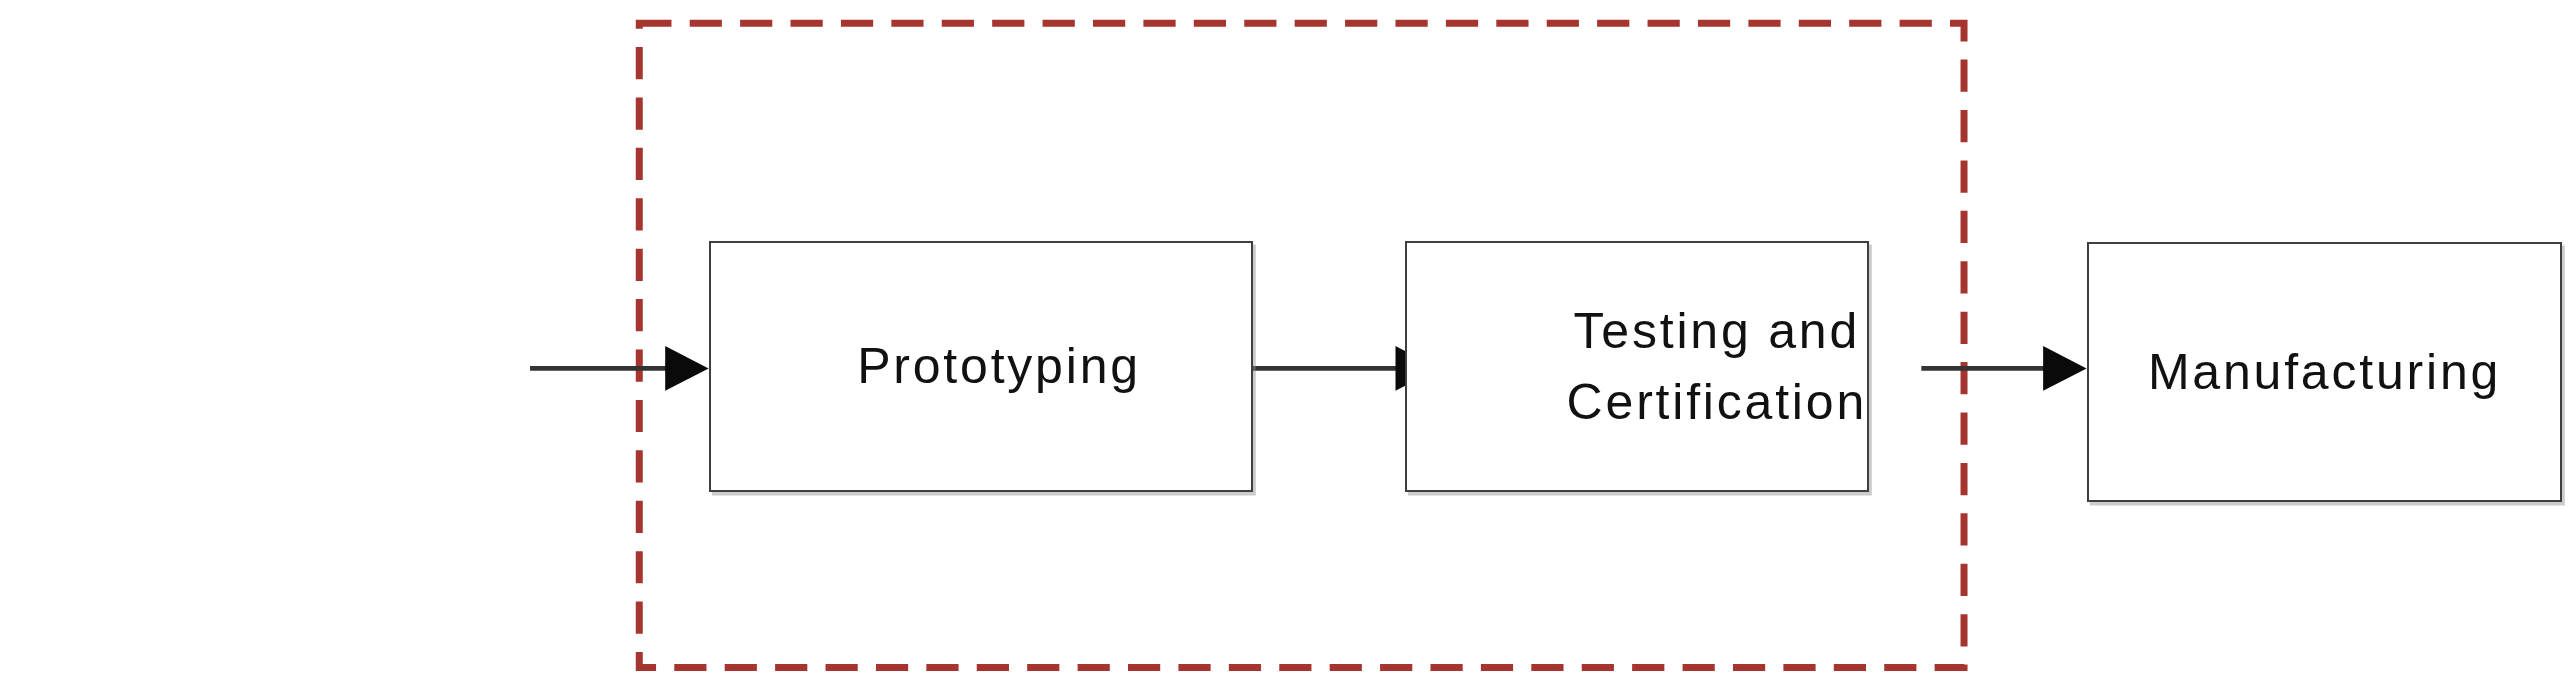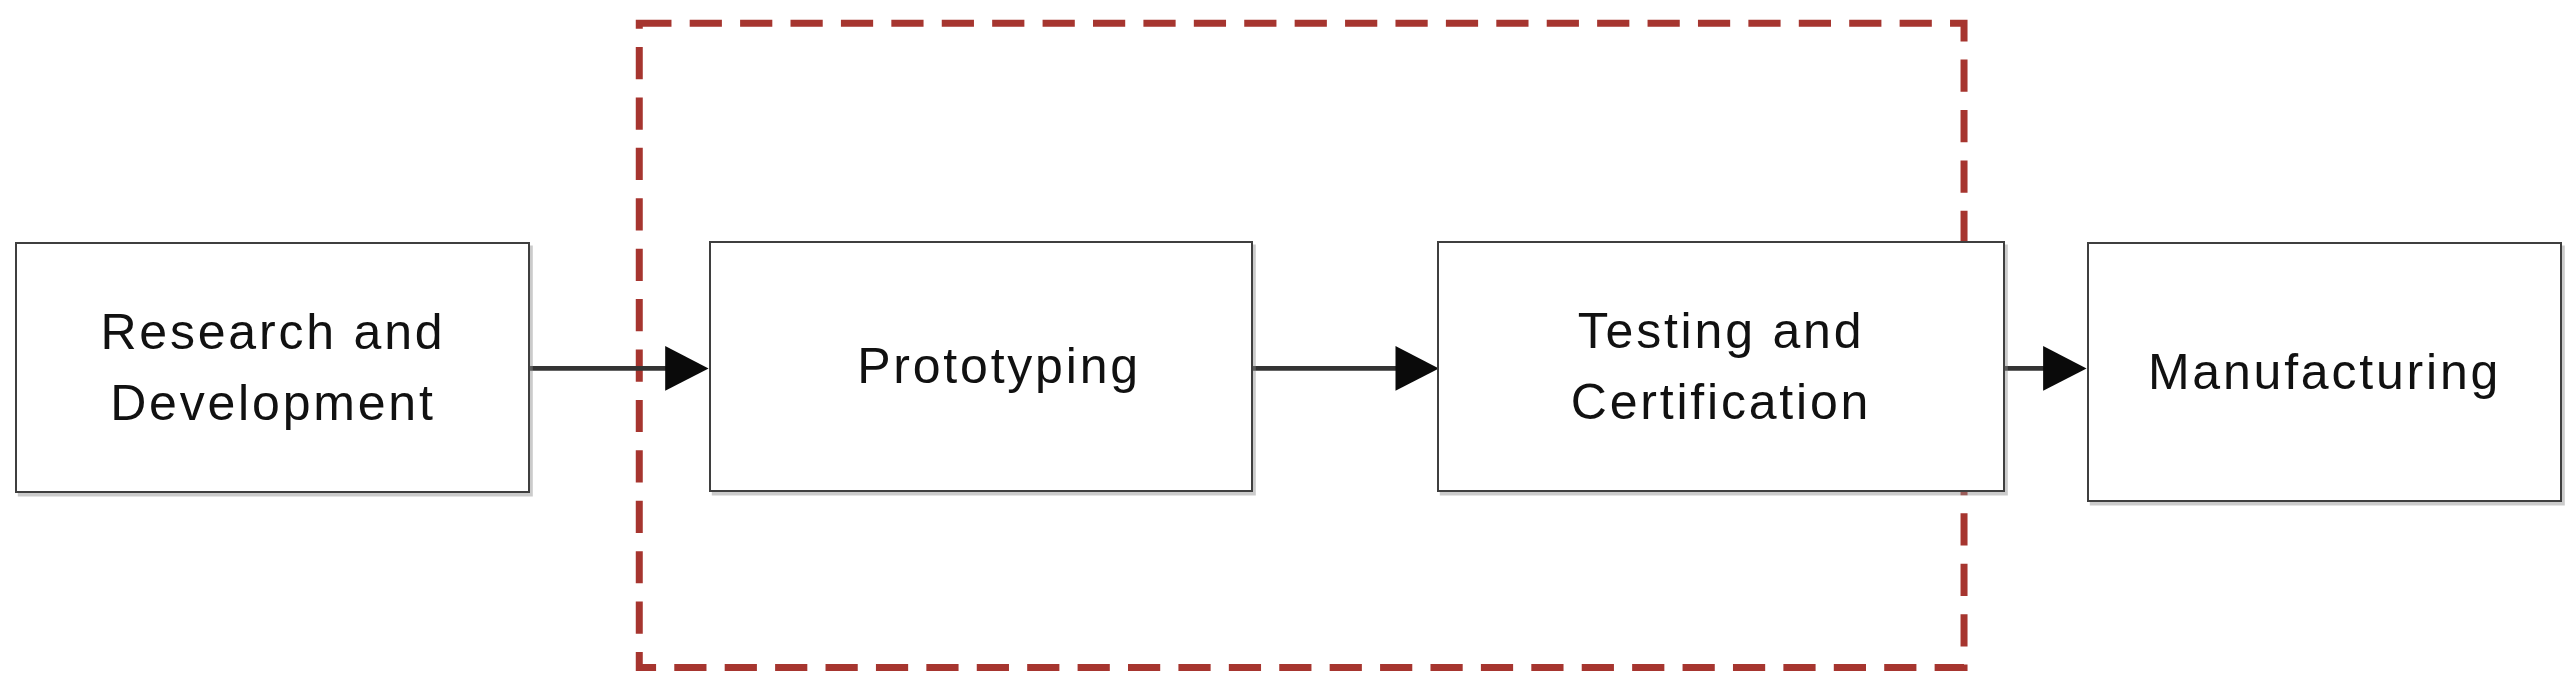--- a/index.html
+++ b/index.html
@@ -57,30 +57,26 @@
       <line x1="1789" y1="526" x2="2000" y2="526" stroke="#333333" stroke-width="7"></line>
       <polygon points="1993,494 2055,526 1993,558" fill="#0a0a0a"></polygon>
     </g>
 
     <g>
       <line x1="2744" y1="526" x2="2922" y2="526" stroke="#333333" stroke-width="7"></line>
       <polygon points="2918,494 2980,526 2918,558" fill="#0a0a0a"></polygon>
     </g>
   </svg>
 
-  <div class="node" style="left:15.4px; top:242px; width:515px; height:251px;">
-    <span>Research and
-Development</span>
-  </div>
 
   <div class="node" style="left:709px; top:241px; width:544px; height:251px;padding-left:36px;">
     <span>Prototyping</span>
   </div>
 
-  <div class="node" style="left:1437px; top:241px; width:568px; height:251px;">
+  <div class="node" style="left:1405px; top:241px; width:464px; height:251px;justify-content:flex-end;">
     <span>Testing and
 Certification</span>
   </div>
 
   <div class="node" style="left:2087px; top:242px; width:475px; height:260px;">
     <span>Manufacturing</span>
   </div>
 
 </div>
 

